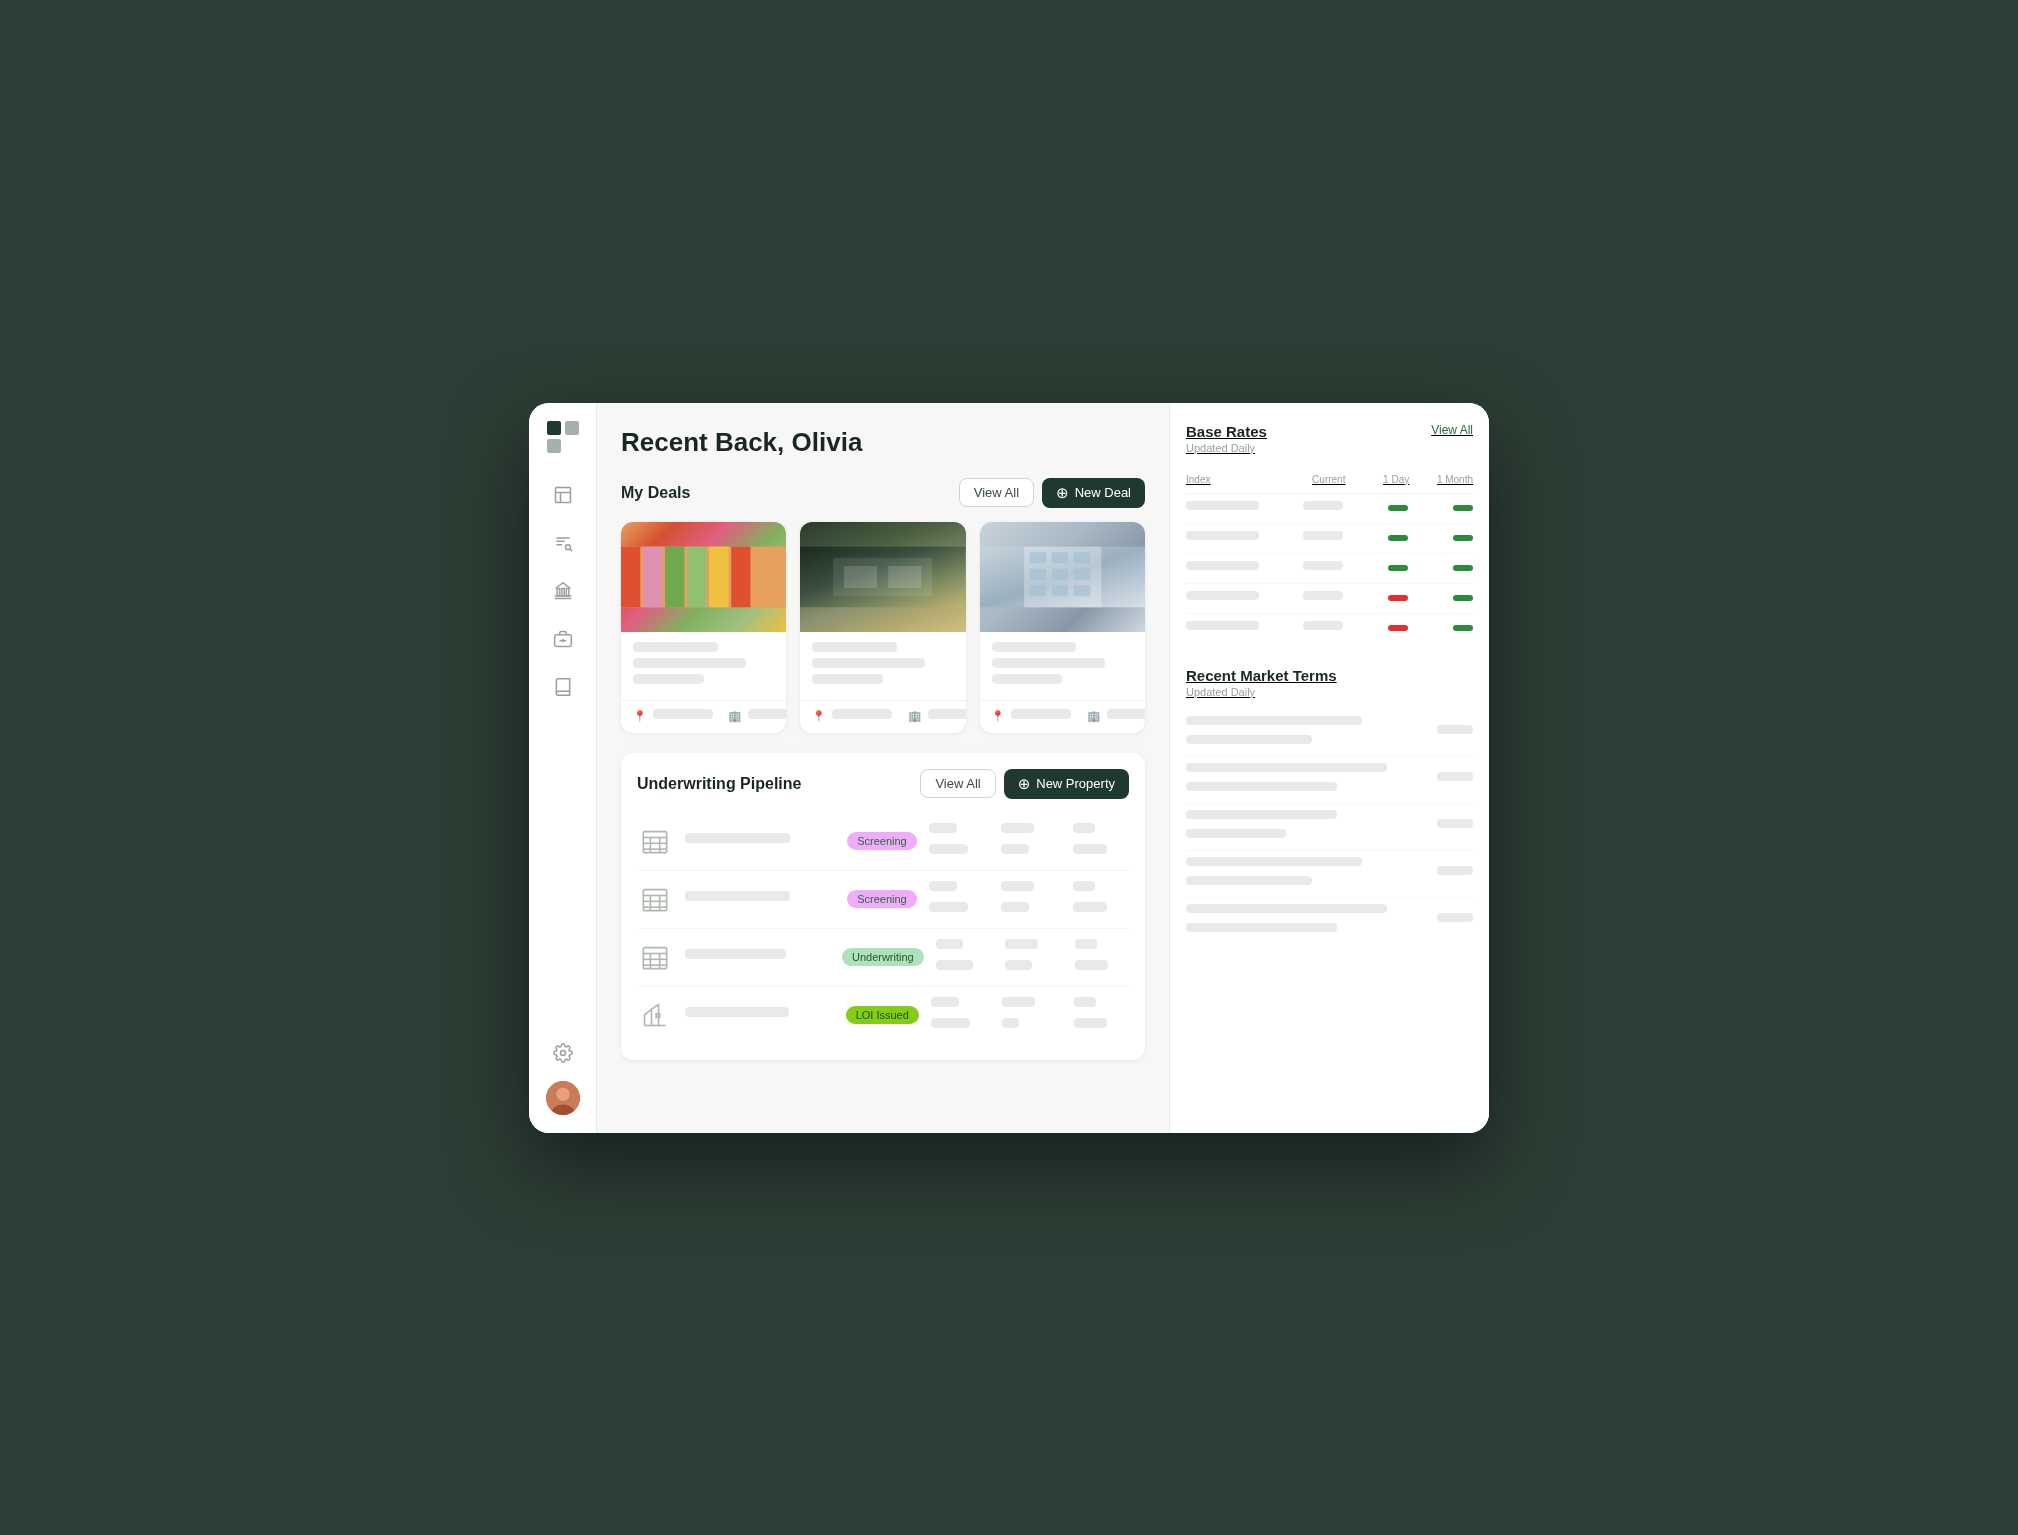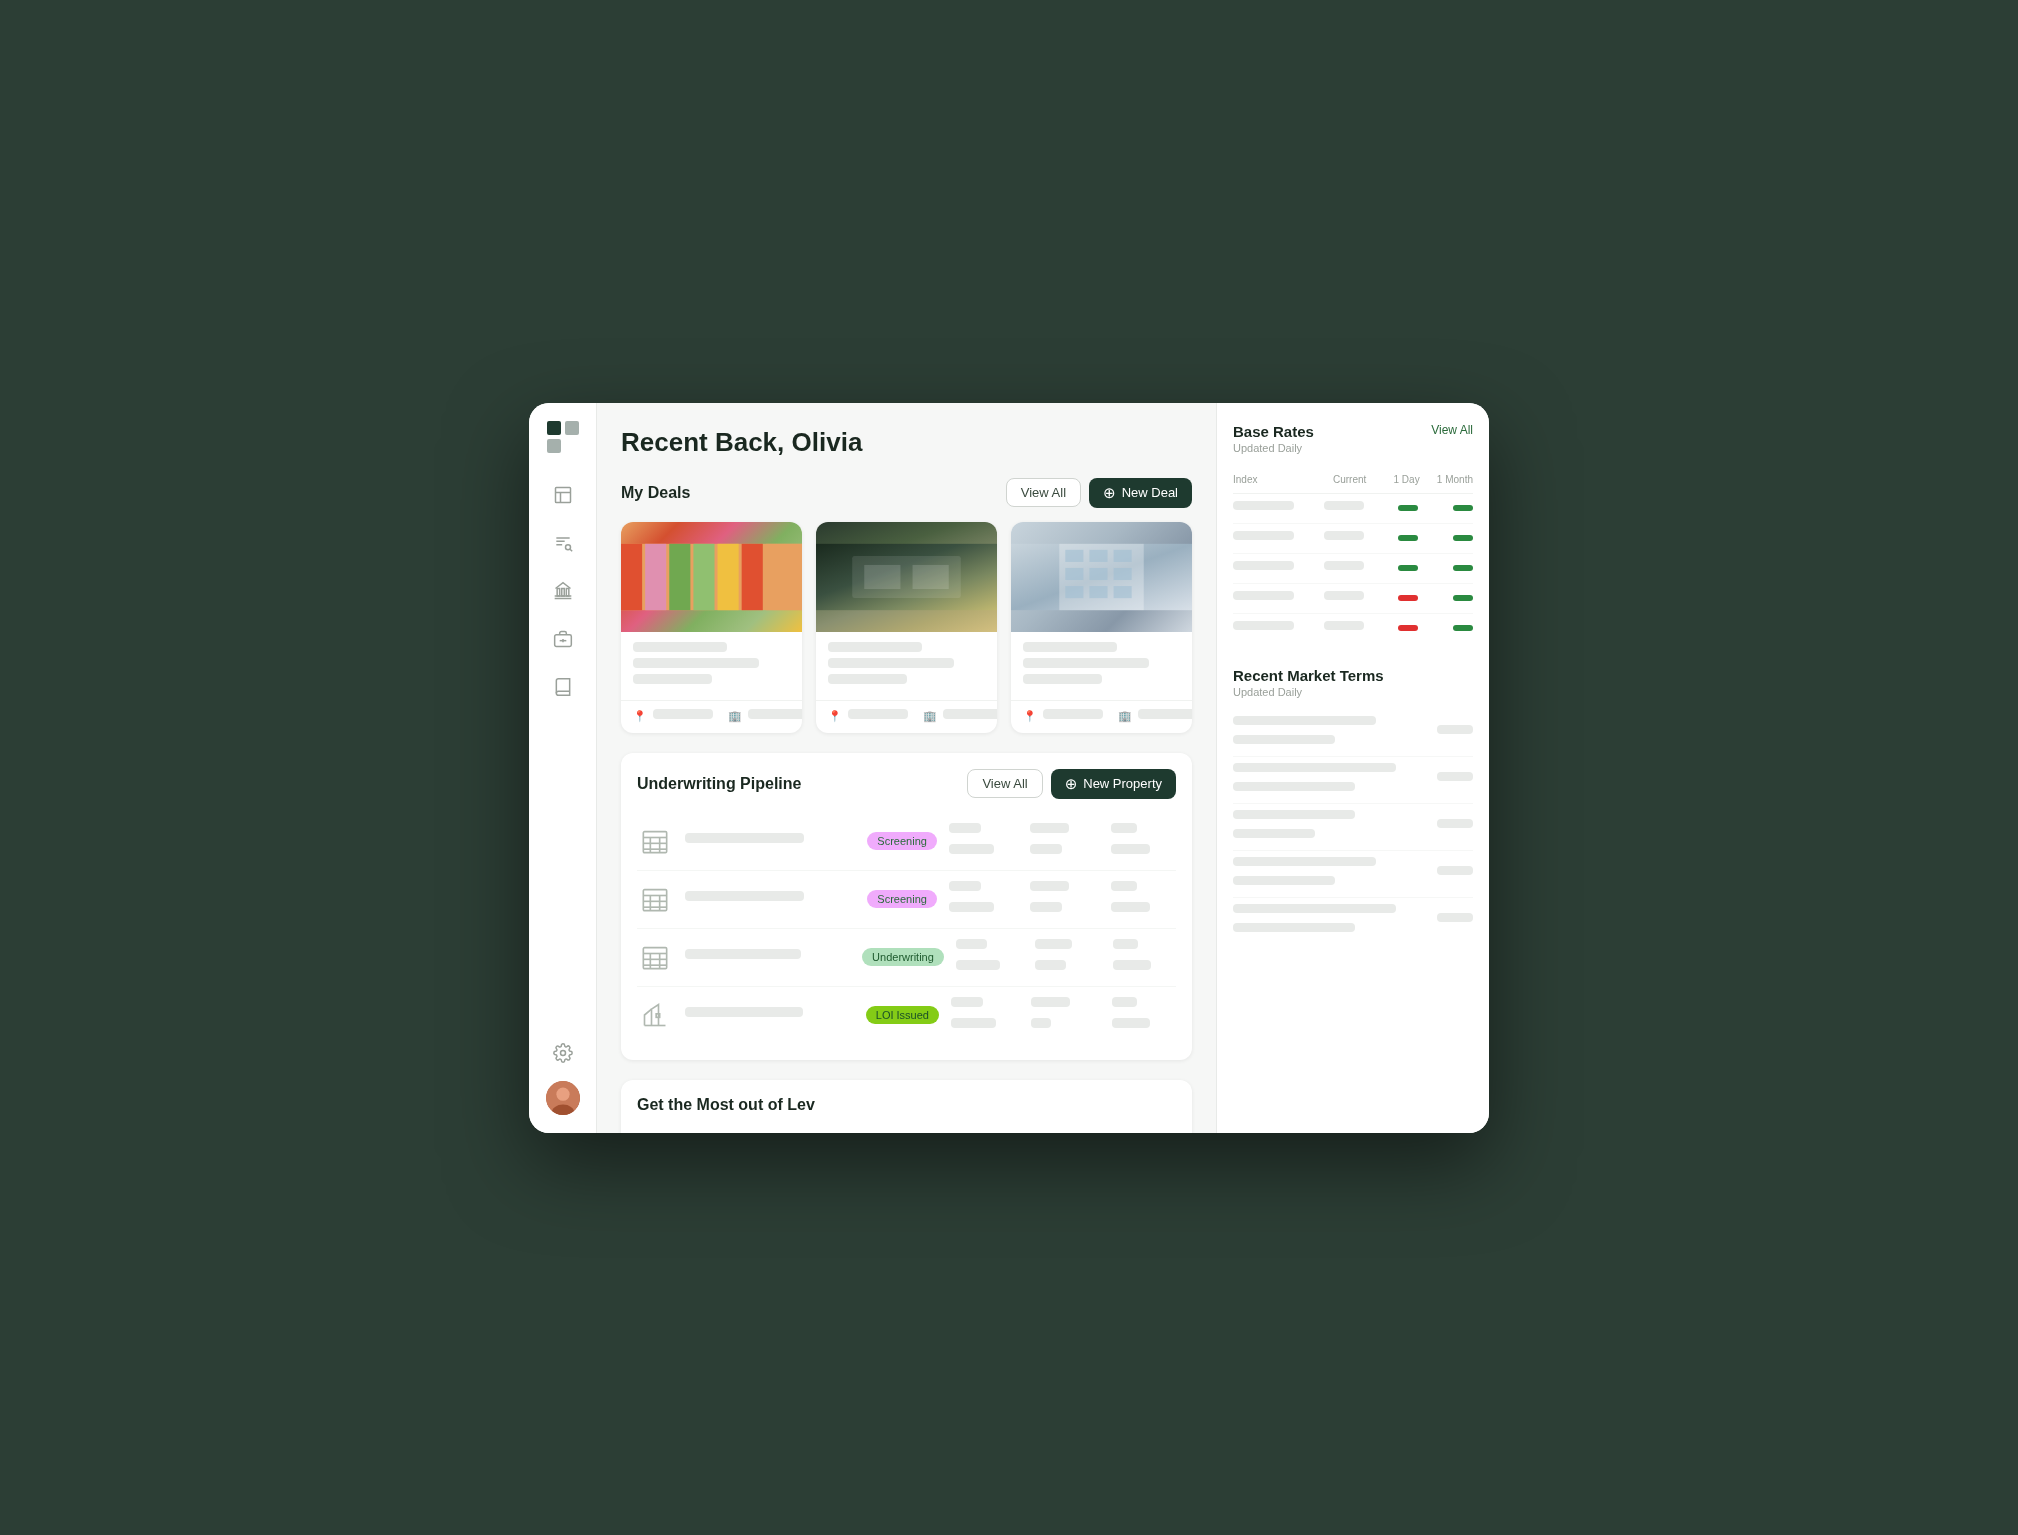--- a/index.html
+++ b/index.html
@@ -230,26 +230,27 @@
     
     .get-most-section {
       background: #fff;
       border-radius: 12px;
       padding: 16px;
       box-shadow: 0 1px 4px rgba(0,0,0,0.07);
     }
 
     
     .right-panel {
-      width: 273px;
+      width: 320px;
       background: #fff;
       padding: 20px 16px;
       border-left: 1px solid #e8eae8;
       flex-shrink: 0;
       overflow-y: auto;
+      text-decoration: underline;
     }
     .panel-section { margin-bottom: 24px; }
     .panel-title {
       font-size: 15px;
       font-weight: 700;
       color: #1a2820;
       margin-bottom: 2px;
     }
     .panel-subtitle {
       font-size: 11px;
@@ -641,25 +642,20 @@
             <div class="skeleton w-30"></div>
           </div>
           <div class="pipeline-col">
             <div class="skeleton w-40"></div>
             <div class="skeleton w-60"></div>
           </div>
         </div>
       </div>
     </div>
 
-    <div class="get-most-section">
-      <div class="section-header">
-        <span class="section-title">Get the Most out of Lev</span>
-      </div>
-    </div>
   </div>
 
   <div class="right-panel">
 
     <div class="panel-section">
       <div class="panel-header">
         <div>
           <div class="panel-title">Base Rates</div>
           <div class="panel-subtitle">Updated Daily</div>
         </div>

